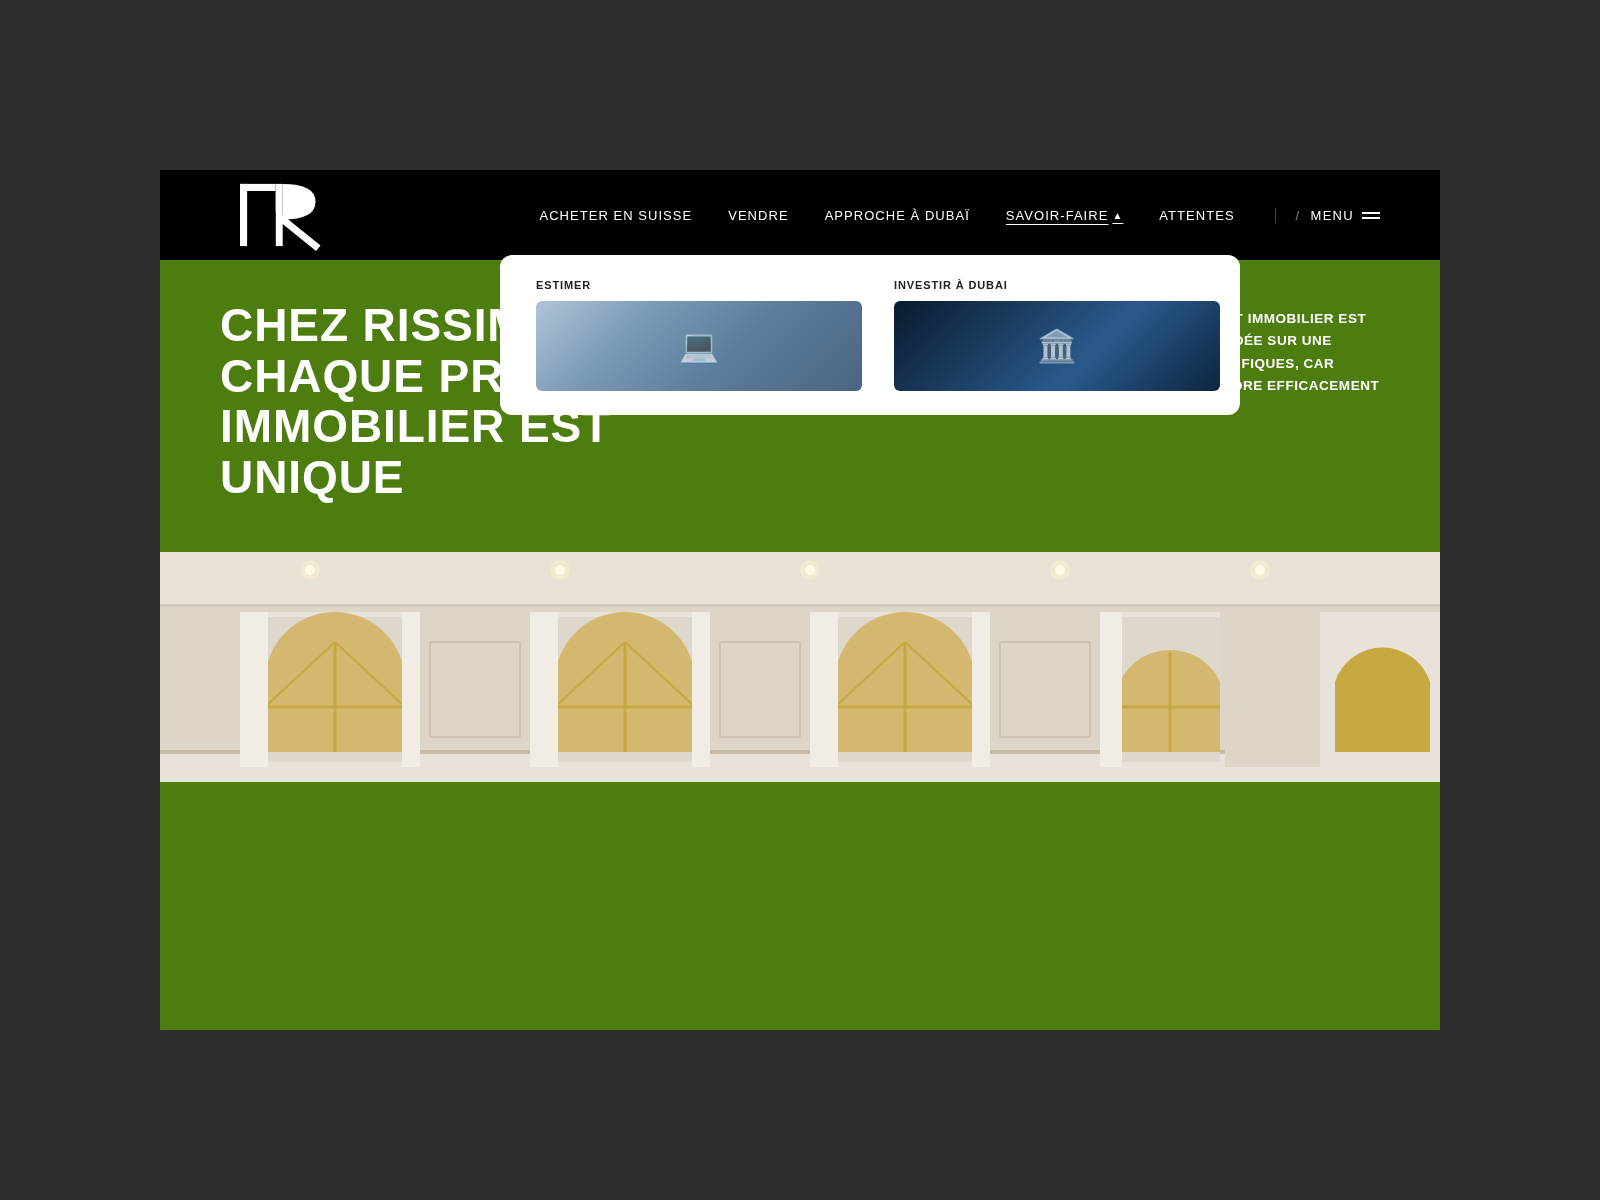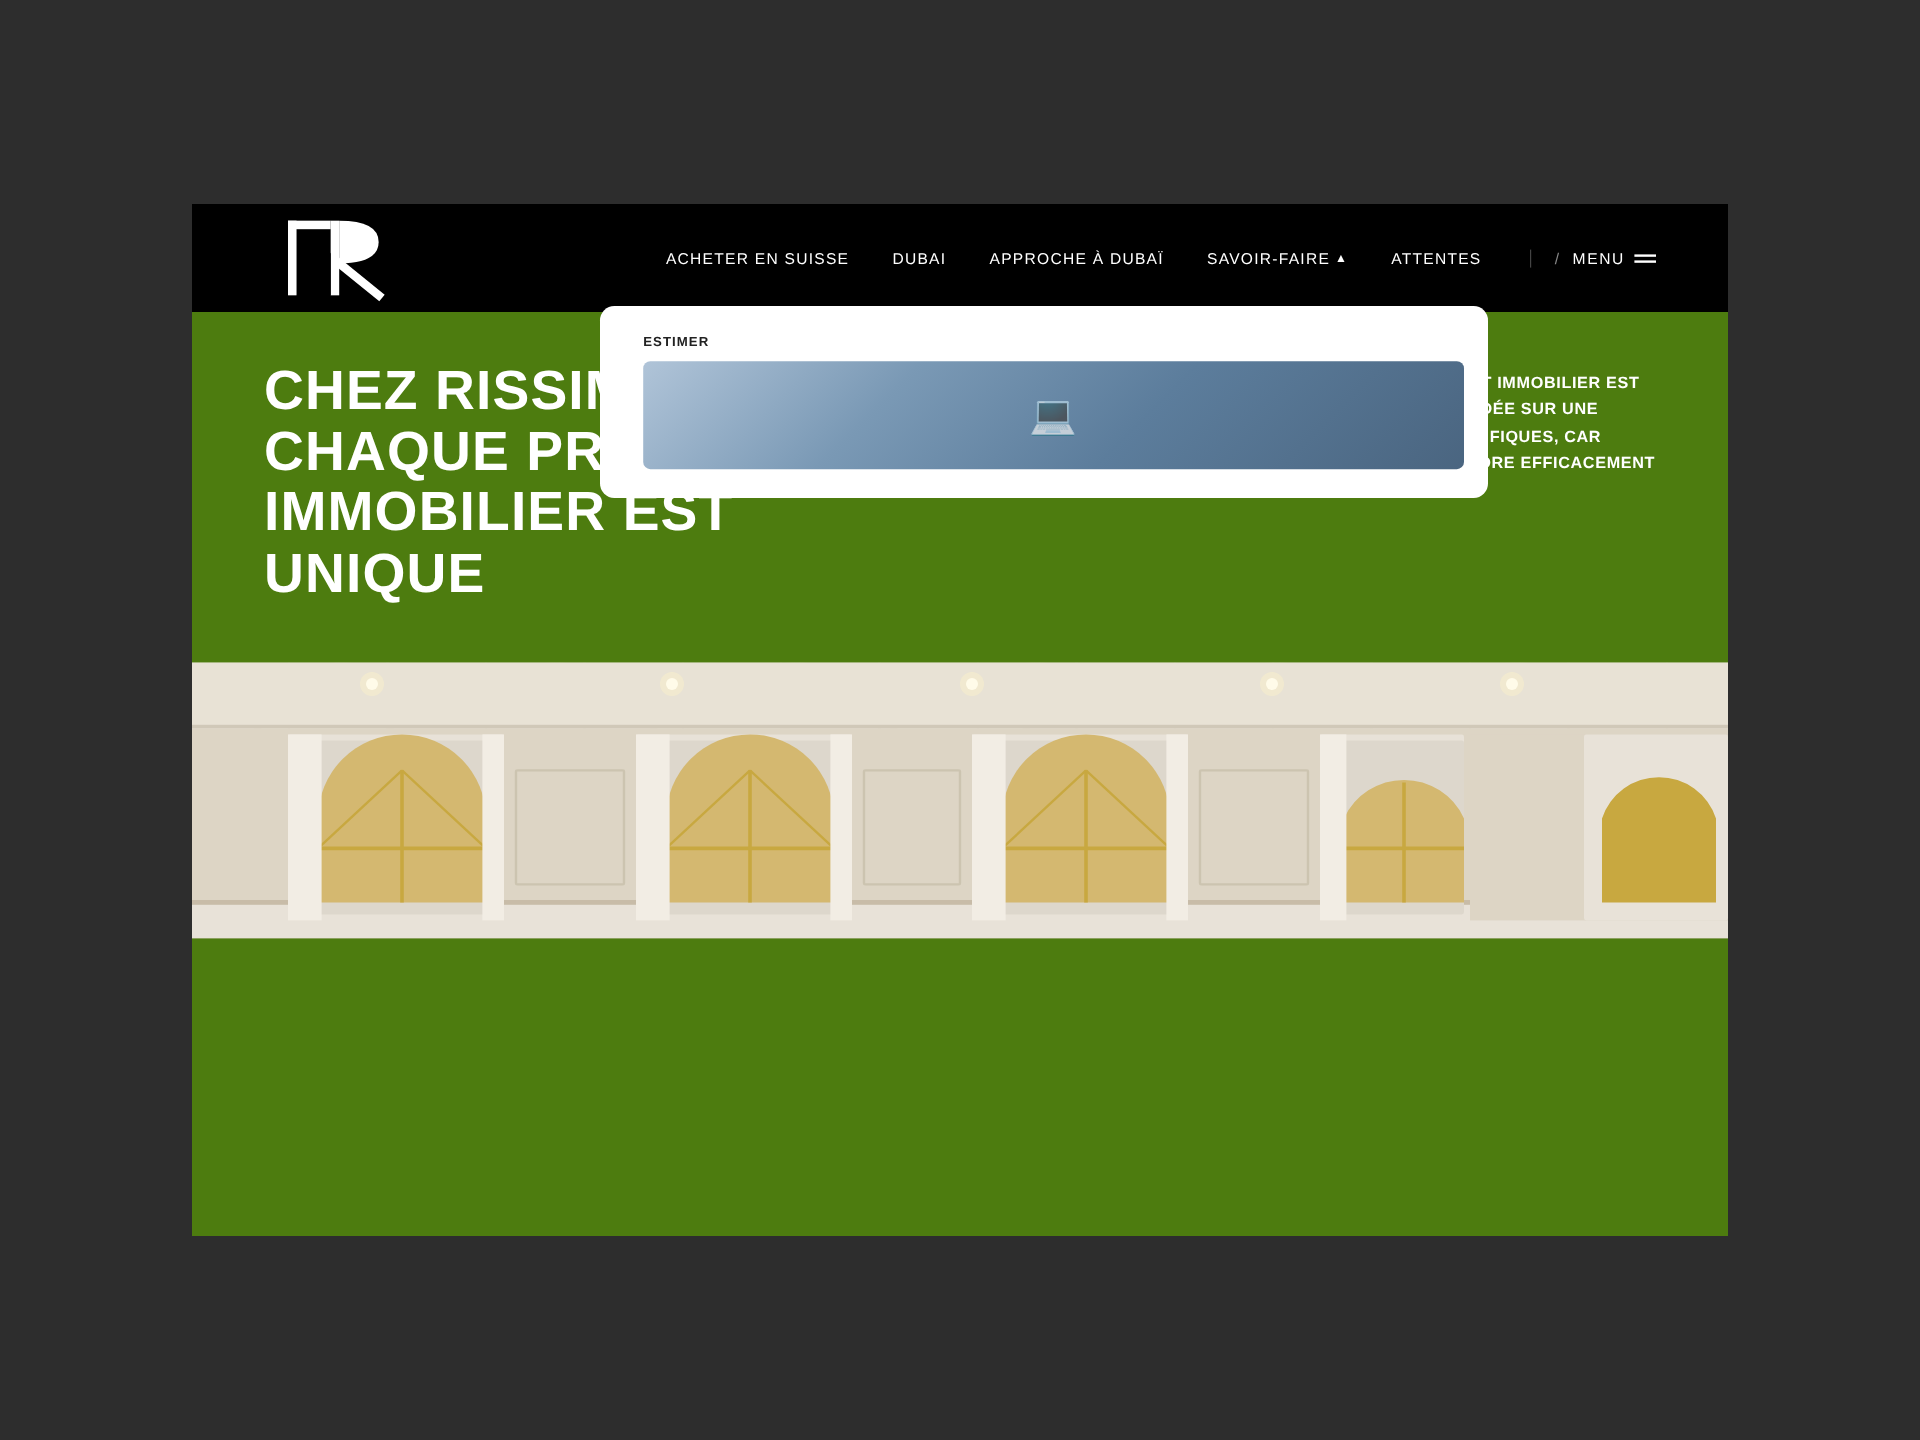--- a/index.html
+++ b/index.html
@@ -58,20 +58,21 @@
       font-weight: 500;
       letter-spacing: 0.08em;
       white-space: nowrap;
       cursor: pointer;
     }
 
     .nav-item-savoir {
       display: flex;
       align-items: center;
       gap: 4px;
+      text-decoration: underline;
       text-underline-offset: 4px;
     }
 
     .nav-arrow {
       font-size: 10px;
       color: #fff;
     }
 
     .menu-btn {
       display: flex;
@@ -360,21 +361,21 @@
         <rect x="55" y="10" width="8" height="70" fill="white"></rect>
         <path d="M63 10 Q100 10 100 30 Q100 50 63 50 L63 10 Z" fill="white"></path>
         <path d="M63 50 L100 80" stroke="white" stroke-width="8" stroke-linecap="square"></path>
 
         <polygon points="23,80 55,40 55,80" fill="black"></polygon>
       </svg>
     </div>
 
     <nav class="nav">
       <a class="nav-item">ACHETER EN SUISSE</a>
-      <a class="nav-item">DUBAI</a>
+      <a class="nav-item">VENDRE</a>
       <a class="nav-item">APPROCHE À DUBAÏ</a>
       <a class="nav-item nav-item-savoir">
         <span>SAVOIR-FAIRE</span>
         <span class="nav-arrow">▲</span>
       </a>
       <a class="nav-item">ATTENTES</a>
     </nav>
 
     <div class="menu-btn">
       <span style="color:#888; margin-right:2px">/</span>
@@ -387,20 +388,24 @@
   </header>
 
   <div class="dropdown">
 
     <div class="dropdown-item">
       <span class="dropdown-item-label">ESTIMER</span>
       <div class="dropdown-img img-estimer"></div>
     </div>
 
 
+    <div class="dropdown-item">
+      <span class="dropdown-item-label">INVESTIR À DUBAI</span>
+      <div class="dropdown-img img-dubai"></div>
+    </div>
 
   </div>
 
   <section class="hero">
     <div class="hero-left">
       <h1 class="hero-title">
         <span>CHEZ RISSIM,</span><br>
         <span>CHAQUE PROJET</span><br>
         <span>IMMOBILIER EST</span><br>
         <span>UNIQUE</span>

